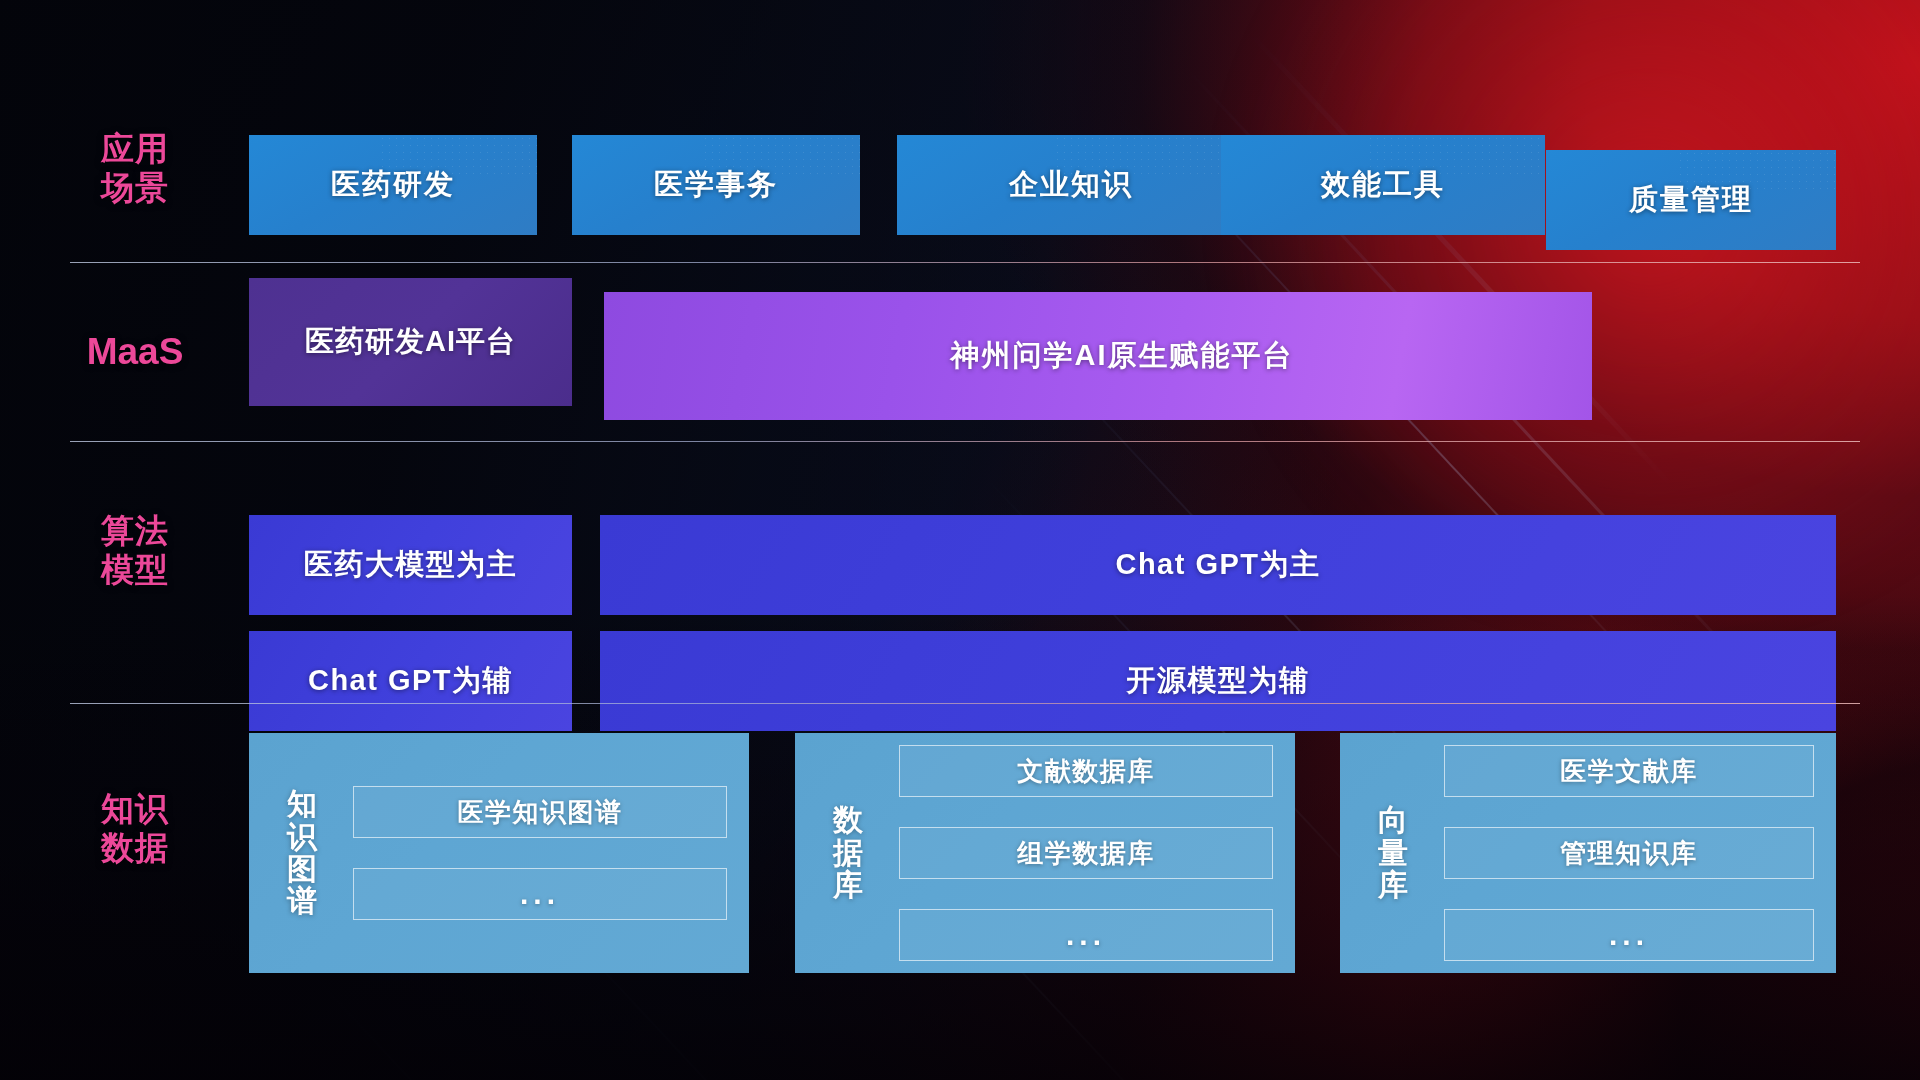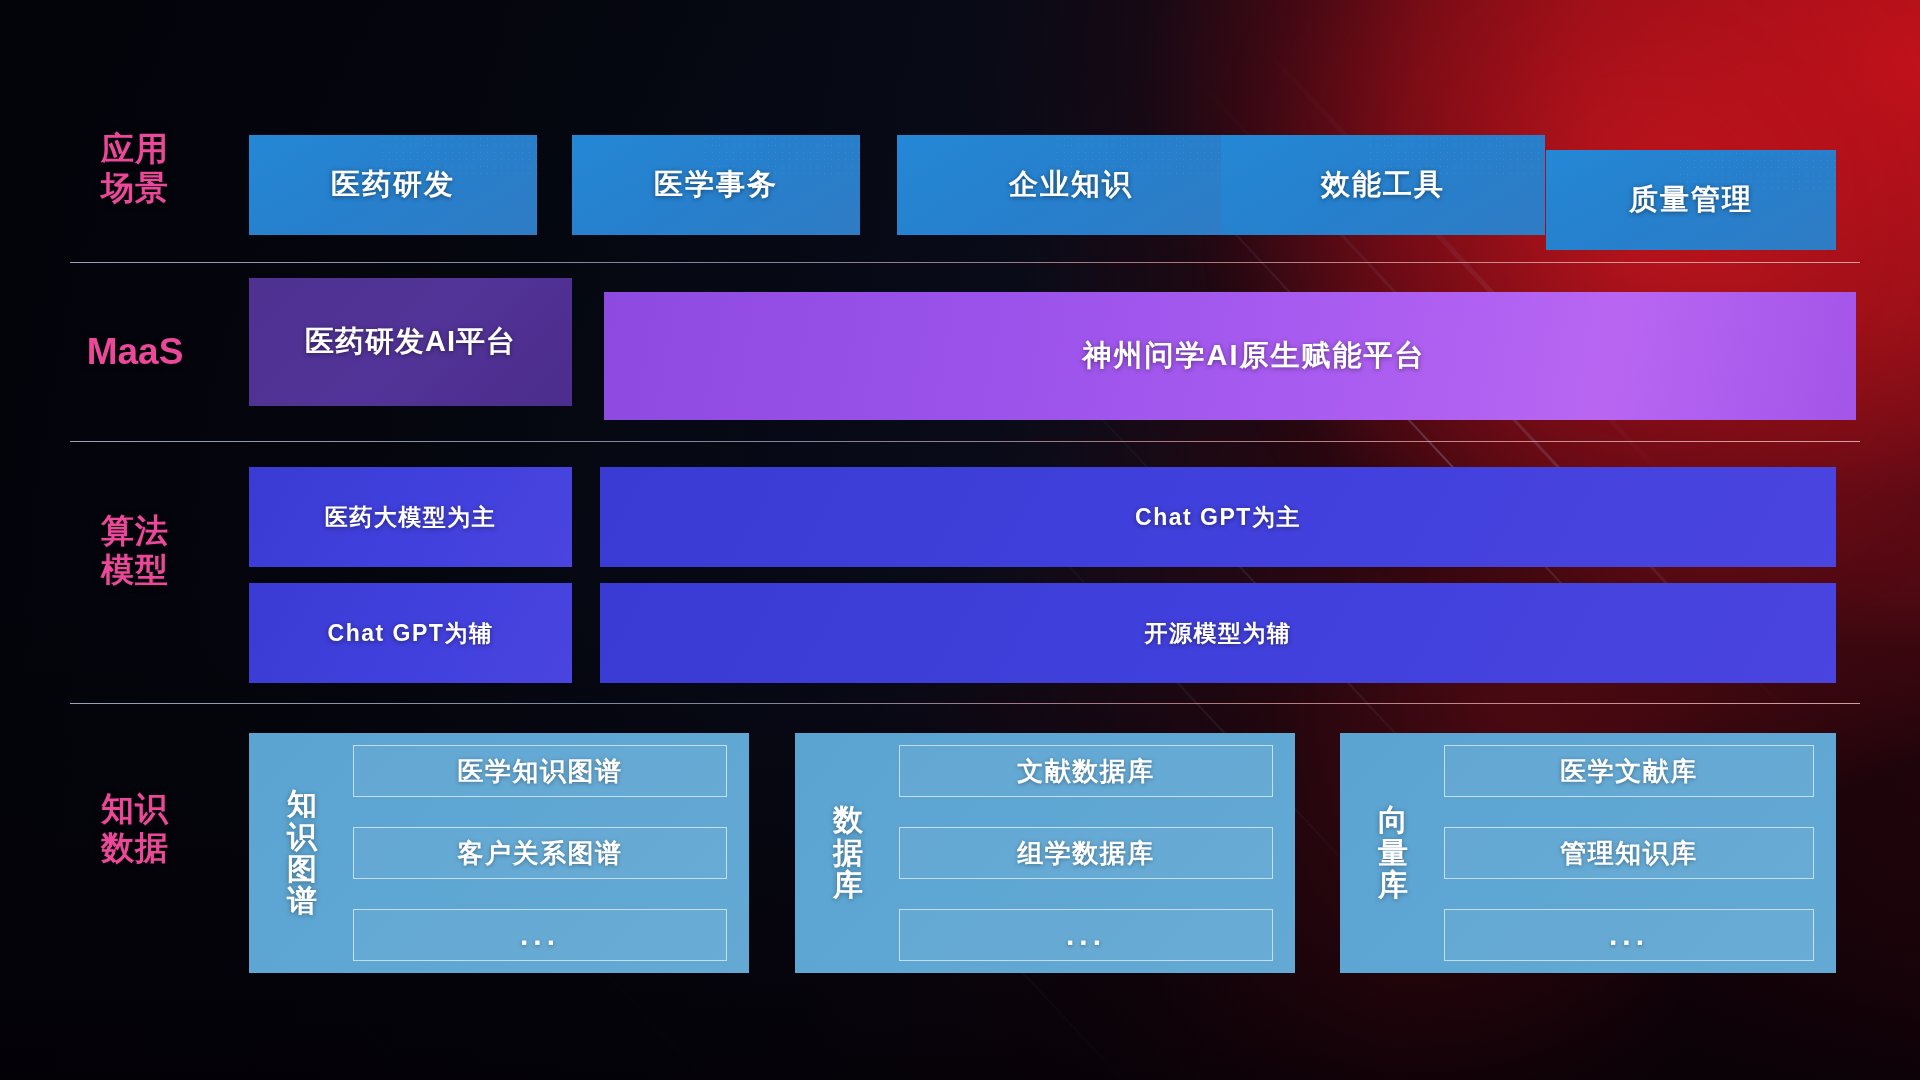--- a/index.html
+++ b/index.html
@@ -112,22 +112,23 @@
     letter-spacing: 1px;
   }
   .maas-main {
     background: linear-gradient(100deg, #8e4ae0 0%, #9a52ea 30%, #a95cf0 58%, #b866f2 80%, #a355e8 100%);
     font-size: 29px;
     letter-spacing: 2px;
   }
 
   .algo-box {
     background: linear-gradient(120deg, #3a3ad4 0%, #4040dc 50%, #4a44e0 100%);
-    font-size: 23px;
+    font-size: 29px;
     letter-spacing: 1.5px;
+    margin-top: 48px;
   }
 
   .kg-group {
     position: absolute;
     background: linear-gradient(135deg, #5ba3d0 0%, #5ea6d3 40%, #63a9d4 100%);
     box-sizing: border-box;
     display: flex;
     align-items: center;
   }
   .kg-side {
@@ -204,21 +205,21 @@
       <span>质量管理</span>
     </div>
 
     <div class="divider" style="top:262px;"></div>
 
     <div class="row-label" style="left:70px; top:330px; width:130px; font-size:37px; letter-spacing:0;">MaaS</div>
 
     <div class="cell maas-left" style="left:249px; top:278px; width:323px; height:128px;">
       <span>医药研发AI平台</span>
     </div>
-    <div class="cell maas-main" style="left:604px; top:292px; width:1252px; height:128px;padding-left:48px;">
+    <div class="cell maas-main" style="left:604px; top:292px; width:988px; height:128px;padding-left:48px;">
       <span>神州问学AI原生赋能平台</span>
     </div>
 
     <div class="divider" style="top:441px;"></div>
 
     <div class="row-label" style="left:70px; top:512px; width:130px; font-size:33px;">算法
 模型</div>
 
     <div class="cell algo-box" style="left:249px; top:467px; width:323px; height:100px;">
       <span>医药大模型为主</span>
@@ -239,21 +240,20 @@
     <div class="row-label" style="left:70px; top:790px; width:130px; font-size:33px;">知识
 数据</div>
 
     <div class="kg-group" style="left:249px; top:733px; width:500px; height:240px;">
       <div class="kg-side" style="white-space: pre-line;">知
 识
 图
 谱</div>
       <div class="kg-items">
         <div class="kg-item">医学知识图谱</div>
-        <div class="kg-item">客户关系图谱</div>
         <div class="kg-item ellipsis">...</div>
       </div>
     </div>
 
     <div class="kg-group" style="left:795px; top:733px; width:500px; height:240px;">
       <div class="kg-side" style="white-space: pre-line;">数
 据
 库</div>
       <div class="kg-items">
         <div class="kg-item">文献数据库</div>

